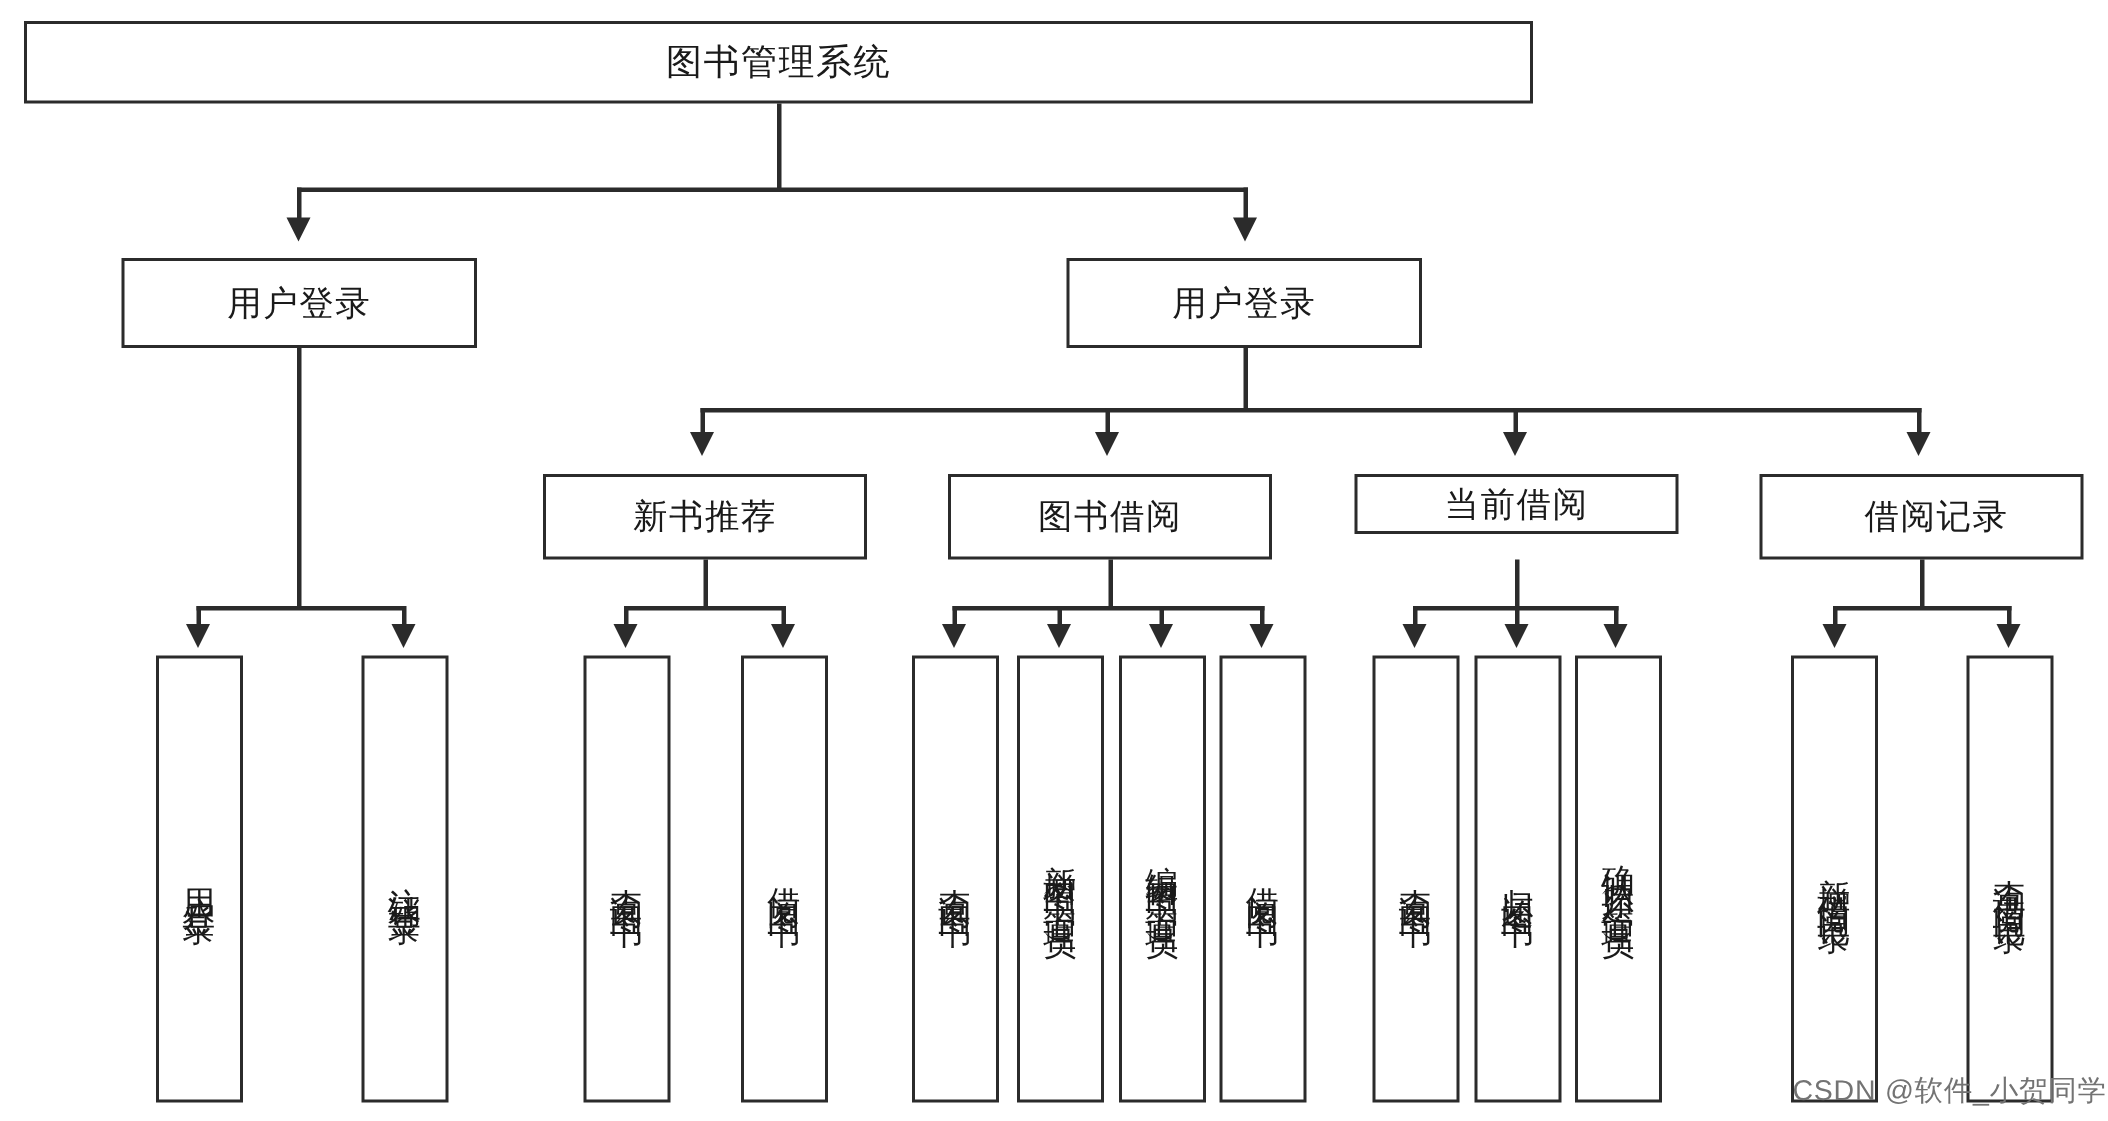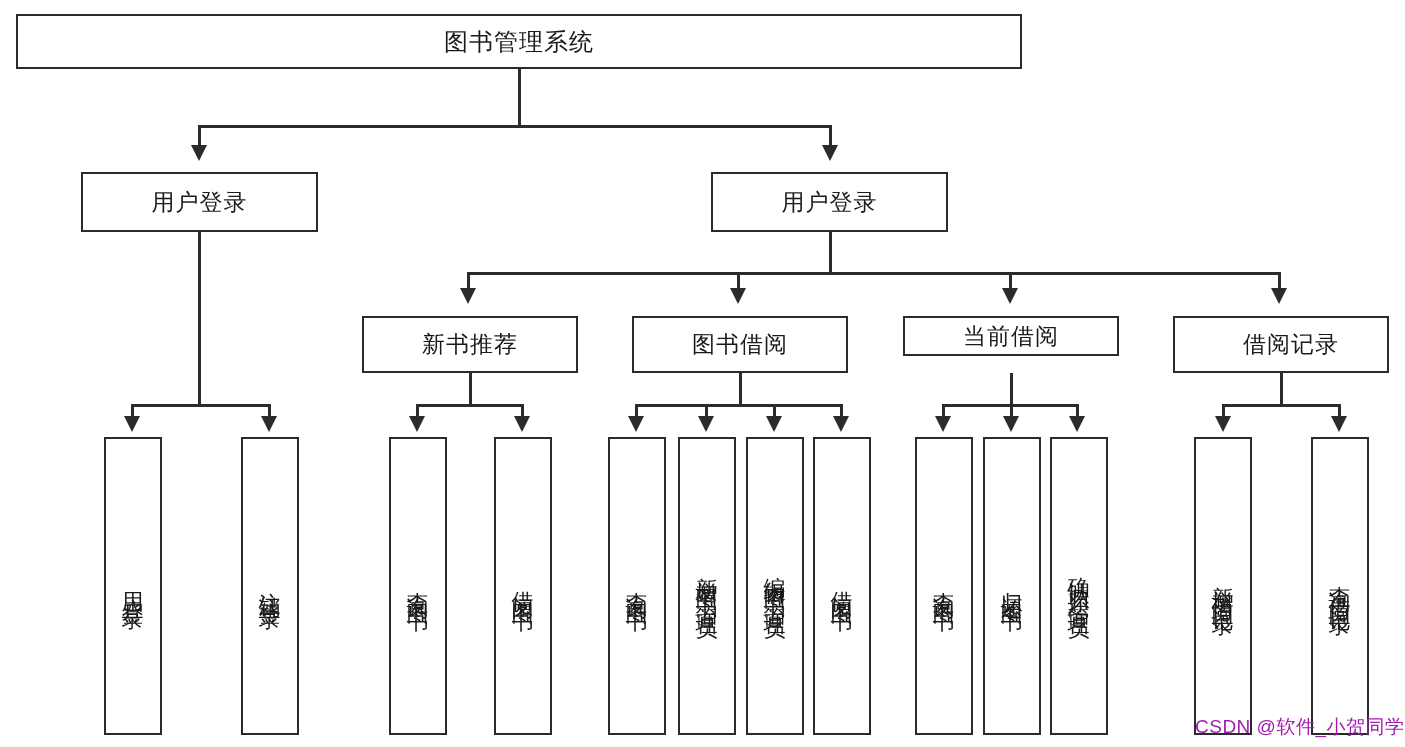--- a/index.html
+++ b/index.html
@@ -67,21 +67,21 @@
     position: absolute;
     width: 0;
     height: 0;
     border-left: 8px solid transparent;
     border-right: 8px solid transparent;
     border-top: 16px solid #2b2b2b;
   }
   .watermark {
     position: absolute;
     font-size: 19px;
-    color: #a21caf;
+    color: #737373;
     letter-spacing: 0.5px;
     white-space: nowrap;
     font-family: "Liberation Sans", "DejaVu Sans", sans-serif;
   }
 </style>
 </head>
 <body>
 
 <div id="canvas">
 

